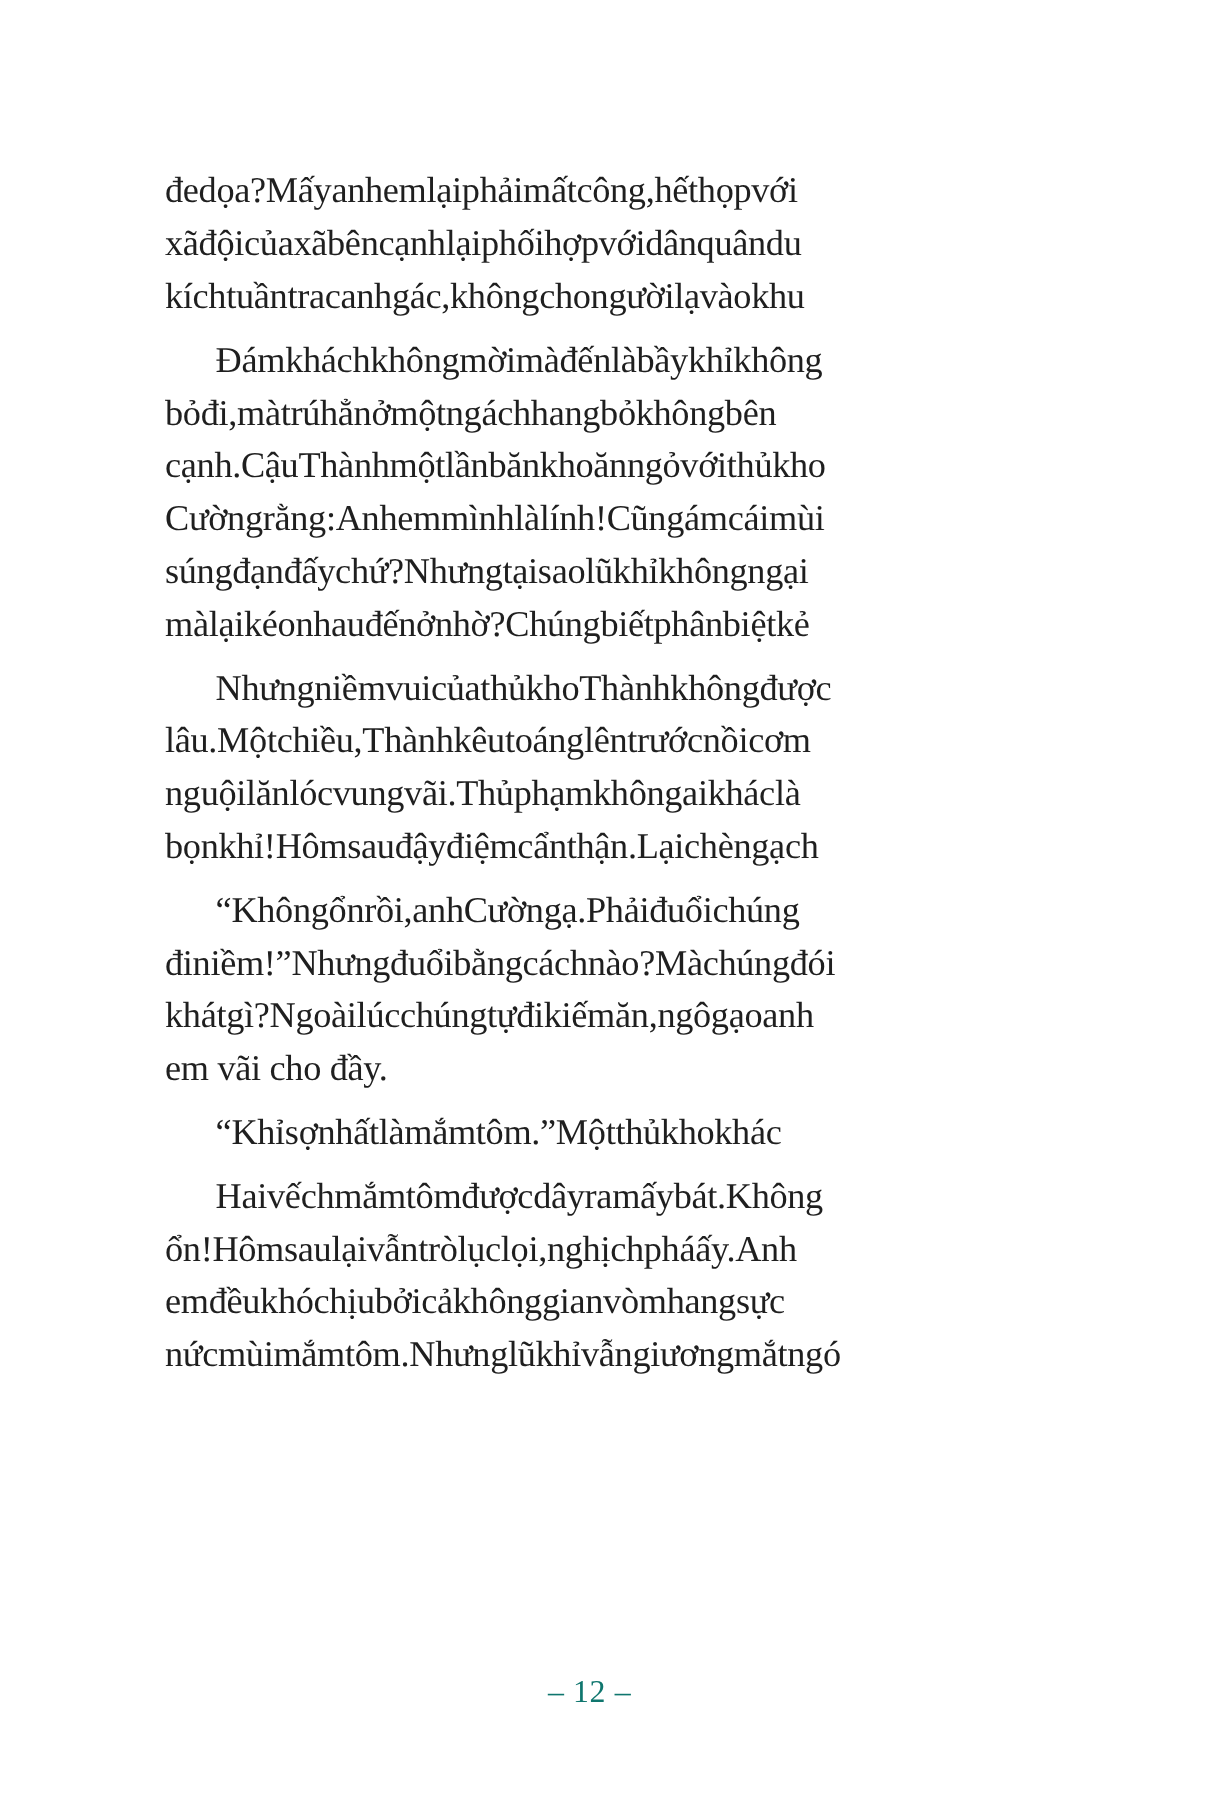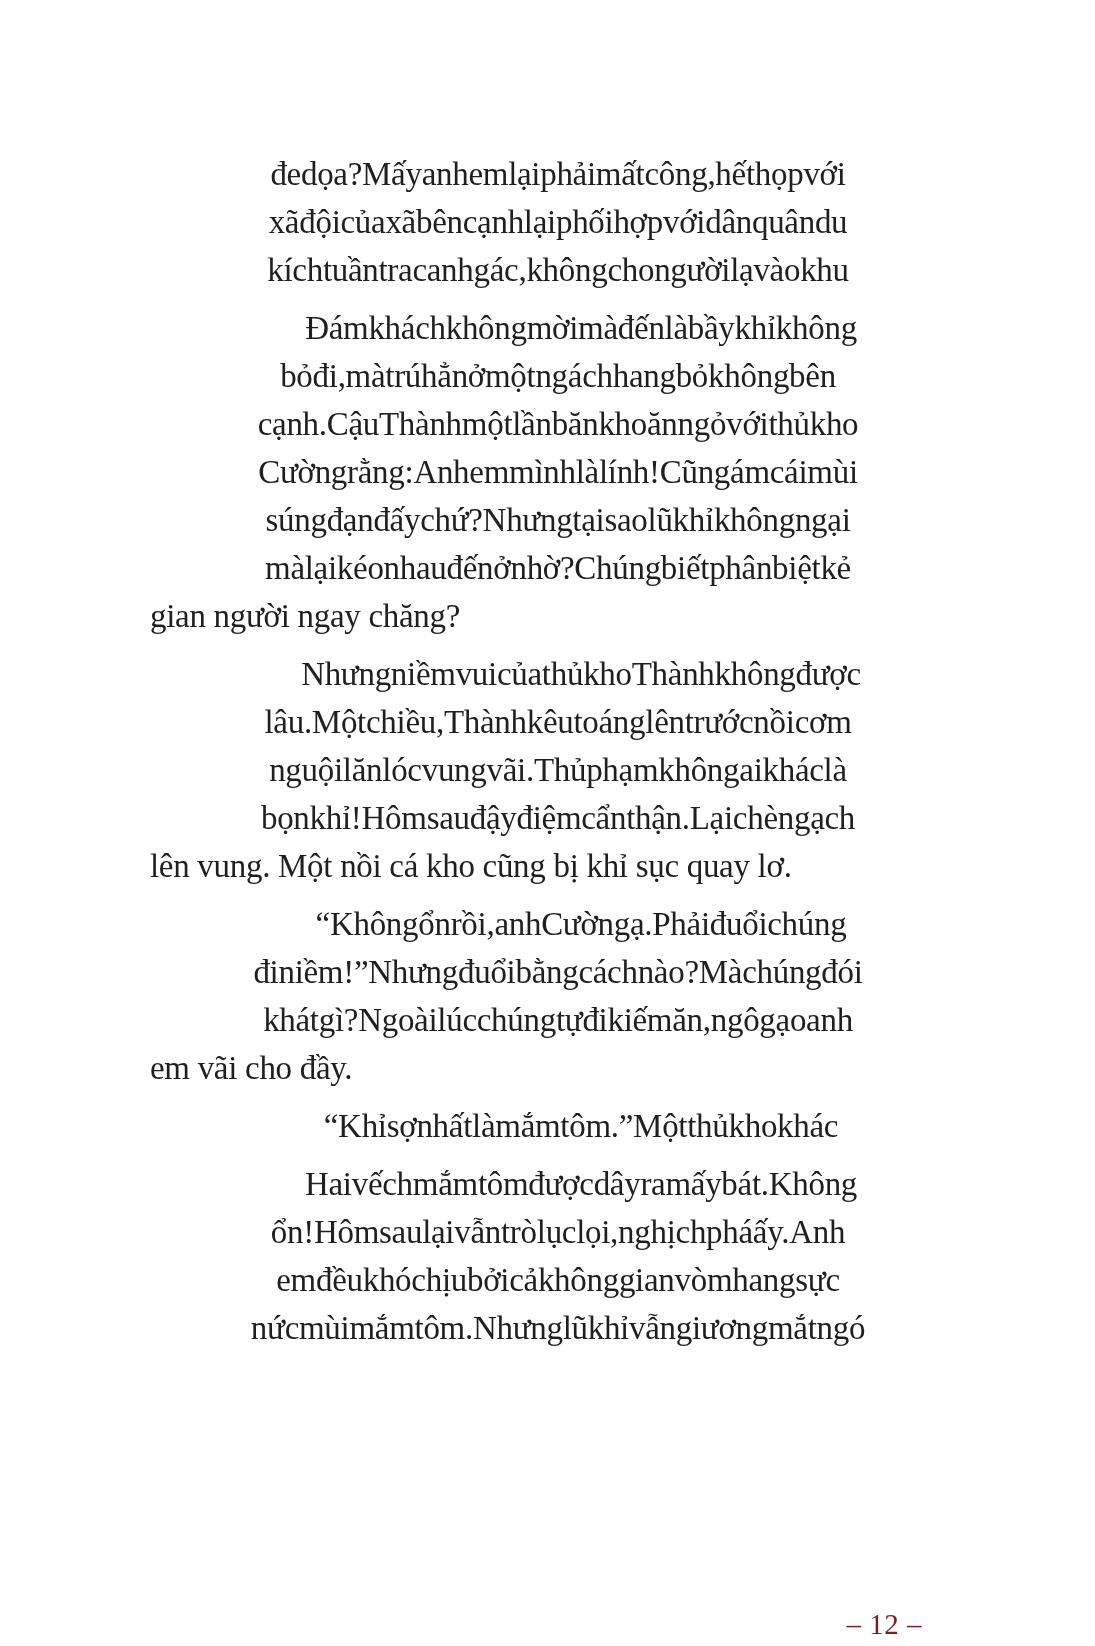--- a/index.html
+++ b/index.html
@@ -33,39 +33,38 @@
   .line {
     height: 48px;
     line-height: 48px;
     font-size: 33px;
     letter-spacing: -0.3px;
     white-space: nowrap;
     overflow: visible;
   }
   .line.justified {
     display: flex;
-    justify-content: center;
-    margin-left: 44px;
+    justify-content: flex-start;
   }
   .line.justified span.word {
     display: inline-block;
     white-space: nowrap;
   }
   .line.indent {
     padding-left: 46px;
   }
   .page-footer {
     position: absolute;
-    top: 1608px;
+    top: 1522px;
     left: 150px;
     width: 772px;
-    text-align: right;
+    text-align: center;
     font-size: 29px;
     letter-spacing: 0.5px;
-    color: #7f1d1d;
+    color: #0f766e;
   }
 </style>
 </head>
 <body>
 
 <div class="page">
   <main class="text-block" id="text-block">
       <div class="para">
         <div class="line justified">
           <span class="word">đe</span>
@@ -183,21 +182,20 @@
           <span class="word">nhau</span>
           <span class="word">đến</span>
           <span class="word">ở</span>
           <span class="word">nhờ?</span>
           <span class="word">Chúng</span>
           <span class="word">biết</span>
           <span class="word">phân</span>
           <span class="word">biệt</span>
           <span class="word">kẻ</span>
         </div>
-        <div class="line">gian người ngay chăng?</div>
       </div>
       <div class="para">
         <div class="line justified indent">
           <span class="word">Nhưng</span>
           <span class="word">niềm</span>
           <span class="word">vui</span>
           <span class="word">của</span>
           <span class="word">thủ</span>
           <span class="word">kho</span>
           <span class="word">Thành</span>
@@ -235,21 +233,20 @@
           <span class="word">Hôm</span>
           <span class="word">sau</span>
           <span class="word">đậy</span>
           <span class="word">điệm</span>
           <span class="word">cẩn</span>
           <span class="word">thận.</span>
           <span class="word">Lại</span>
           <span class="word">chèn</span>
           <span class="word">gạch</span>
         </div>
-        <div class="line">lên vung. Một nồi cá kho cũng bị khỉ sục quay lơ.</div>
       </div>
       <div class="para">
         <div class="line justified indent">
           <span class="word">“Không</span>
           <span class="word">ổn</span>
           <span class="word">rồi,</span>
           <span class="word">anh</span>
           <span class="word">Cường</span>
           <span class="word">ạ.</span>
           <span class="word">Phải</span>

